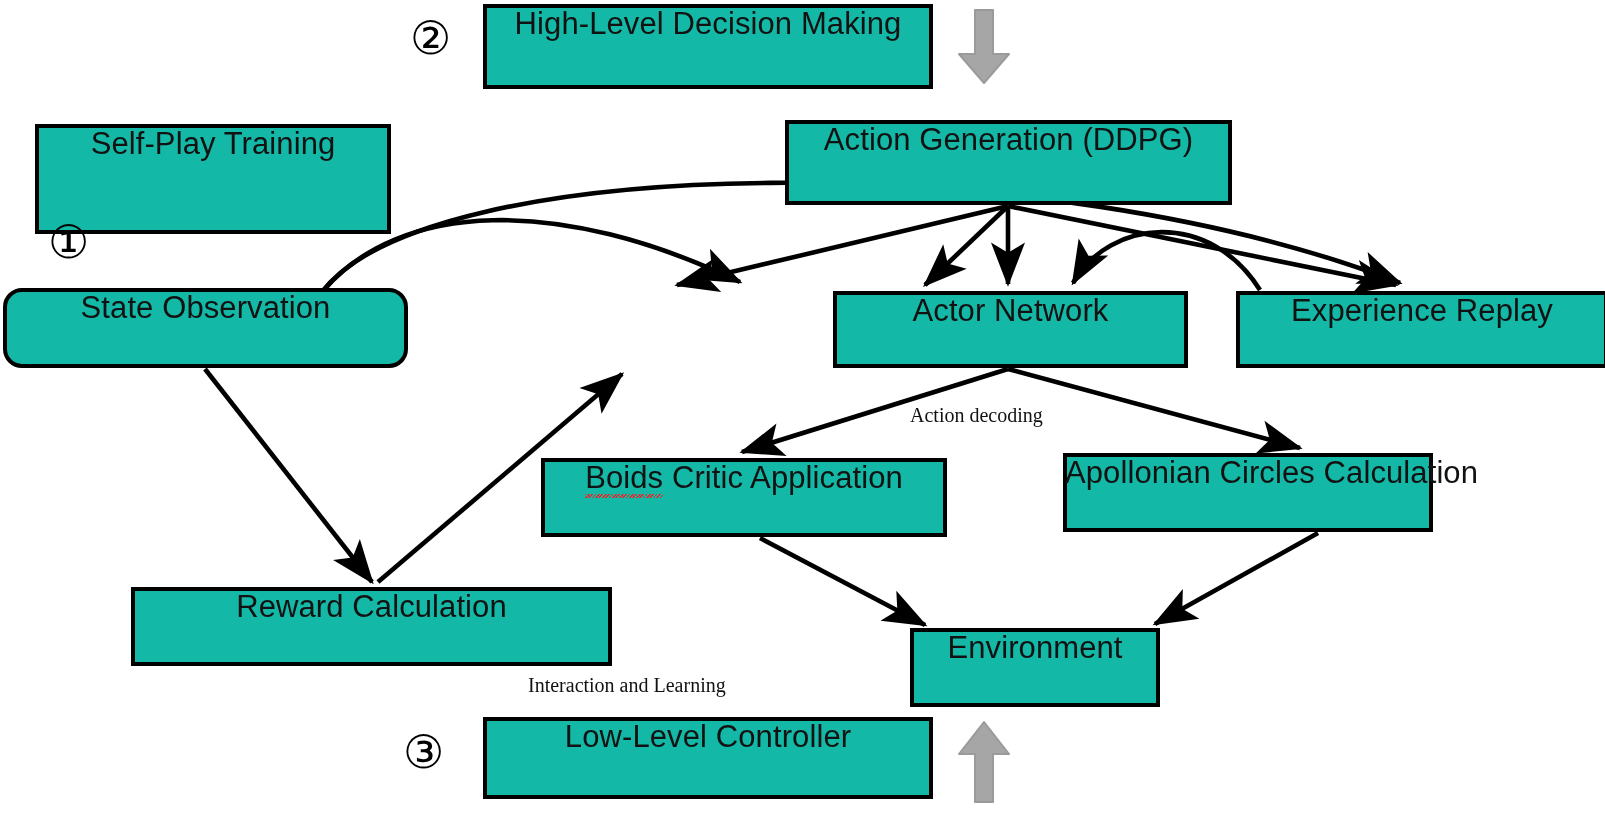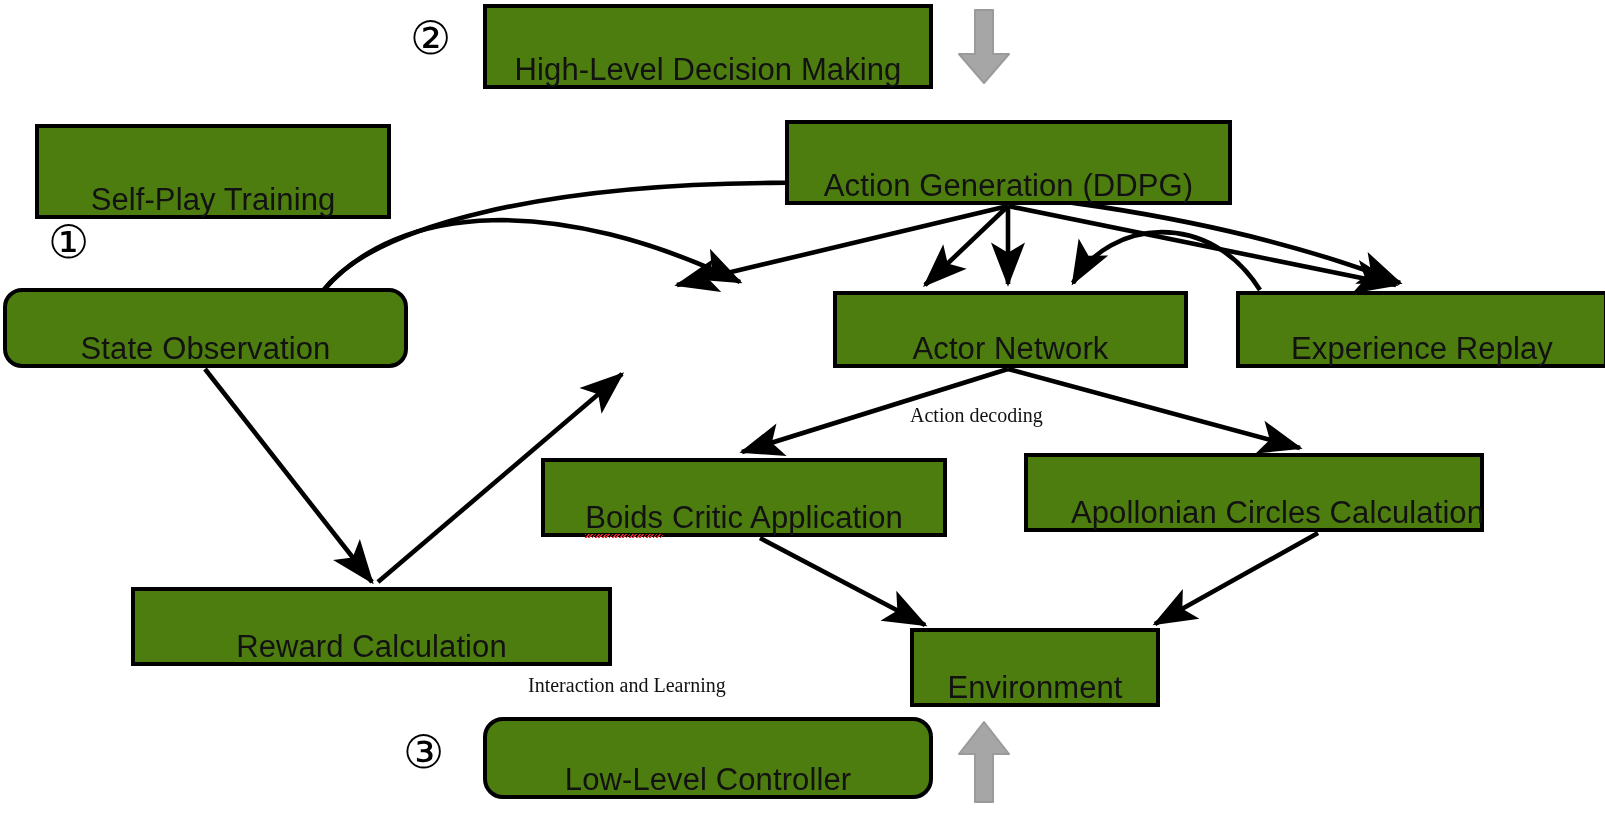--- a/index.html
+++ b/index.html
@@ -25,24 +25,24 @@
     left: 0;
     top: 0;
     width: 1605px;
     height: 821px;
     overflow: visible;
   }
   svg.edges { z-index: 1; }
   .node {
     position: absolute;
     box-sizing: border-box;
-    background: #4d7c0f;
+    background: #14b8a6;
     border: 4px solid #000000;
     display: flex;
-    align-items: flex-end;
+    align-items: flex-start;
     justify-content: center;
     z-index: 3;
   }
   .node .node-label {
     font-family: "Liberation Sans", sans-serif;
     font-size: 31px;
     line-height: 1;
     color: #121212;
     letter-spacing: 0.1px;
     white-space: nowrap;
@@ -139,21 +139,21 @@
   </svg>
 
   <div class="marker" style="left:48px; top:220px;">①</div>
   <div class="marker" style="left:410px; top:16px;">②</div>
   <div class="marker" style="left:403px; top:730px;">③</div>
 
   <div class="node" style="left:483px; top:4px; width:450px; height:85px;">
     <span class="node-label">High-Level Decision Making</span>
   </div>
 
-  <div class="node" style="left:35px; top:124px; width:356px; height:95px;">
+  <div class="node" style="left:35px; top:124px; width:356px; height:110px;">
     <span class="node-label">Self-Play Training</span>
   </div>
 
   <div class="node" style="left:785px; top:120px; width:447px; height:85px;">
     <span class="node-label">Action Generation (DDPG)</span>
   </div>
 
   <div class="node" style="left:3px; top:288px; width:405px; height:80px;border-radius:19px;">
     <span class="node-label">State Observation</span>
   </div>
@@ -164,32 +164,32 @@
   </div>
 
   <div class="node" style="left:1236px; top:291px; width:372px; height:77px;">
     <span class="node-label">Experience Replay</span>
   </div>
 
   <div class="node" style="left:541px; top:458px; width:406px; height:79px;">
     <span class="node-label spell"><span class="spellword">Boids</span><span> Critic Application</span></span>
   </div>
 
-  <div class="node" style="left:1024px; top:453px; width:460px; height:79px;padding-left:47px;">
+  <div class="node" style="left:1063px; top:453px; width:370px; height:79px;padding-left:47px;">
     <span class="node-label">Apollonian Circles Calculation</span>
   </div>
 
   <div class="node" style="left:131px; top:587px; width:481px; height:79px;">
     <span class="node-label">Reward Calculation</span>
   </div>
 
   <div class="node" style="left:910px; top:588px; width:250px; height:79px;margin-top:40px;">
     <span class="node-label">Environment</span>
   </div>
 
-  <div class="node" style="left:483px; top:717px; width:450px; height:82px;border-radius:20px;">
+  <div class="node" style="left:483px; top:717px; width:450px; height:82px;">
     <span class="node-label">Low-Level Controller</span>
   </div>
 
   <div class="edge-label" style="left:910px; top:405px;">Action decoding</div>
   <div class="edge-label" style="left:528px; top:675px;">Interaction and Learning</div>
 
 </div>
 
 </body></html>

